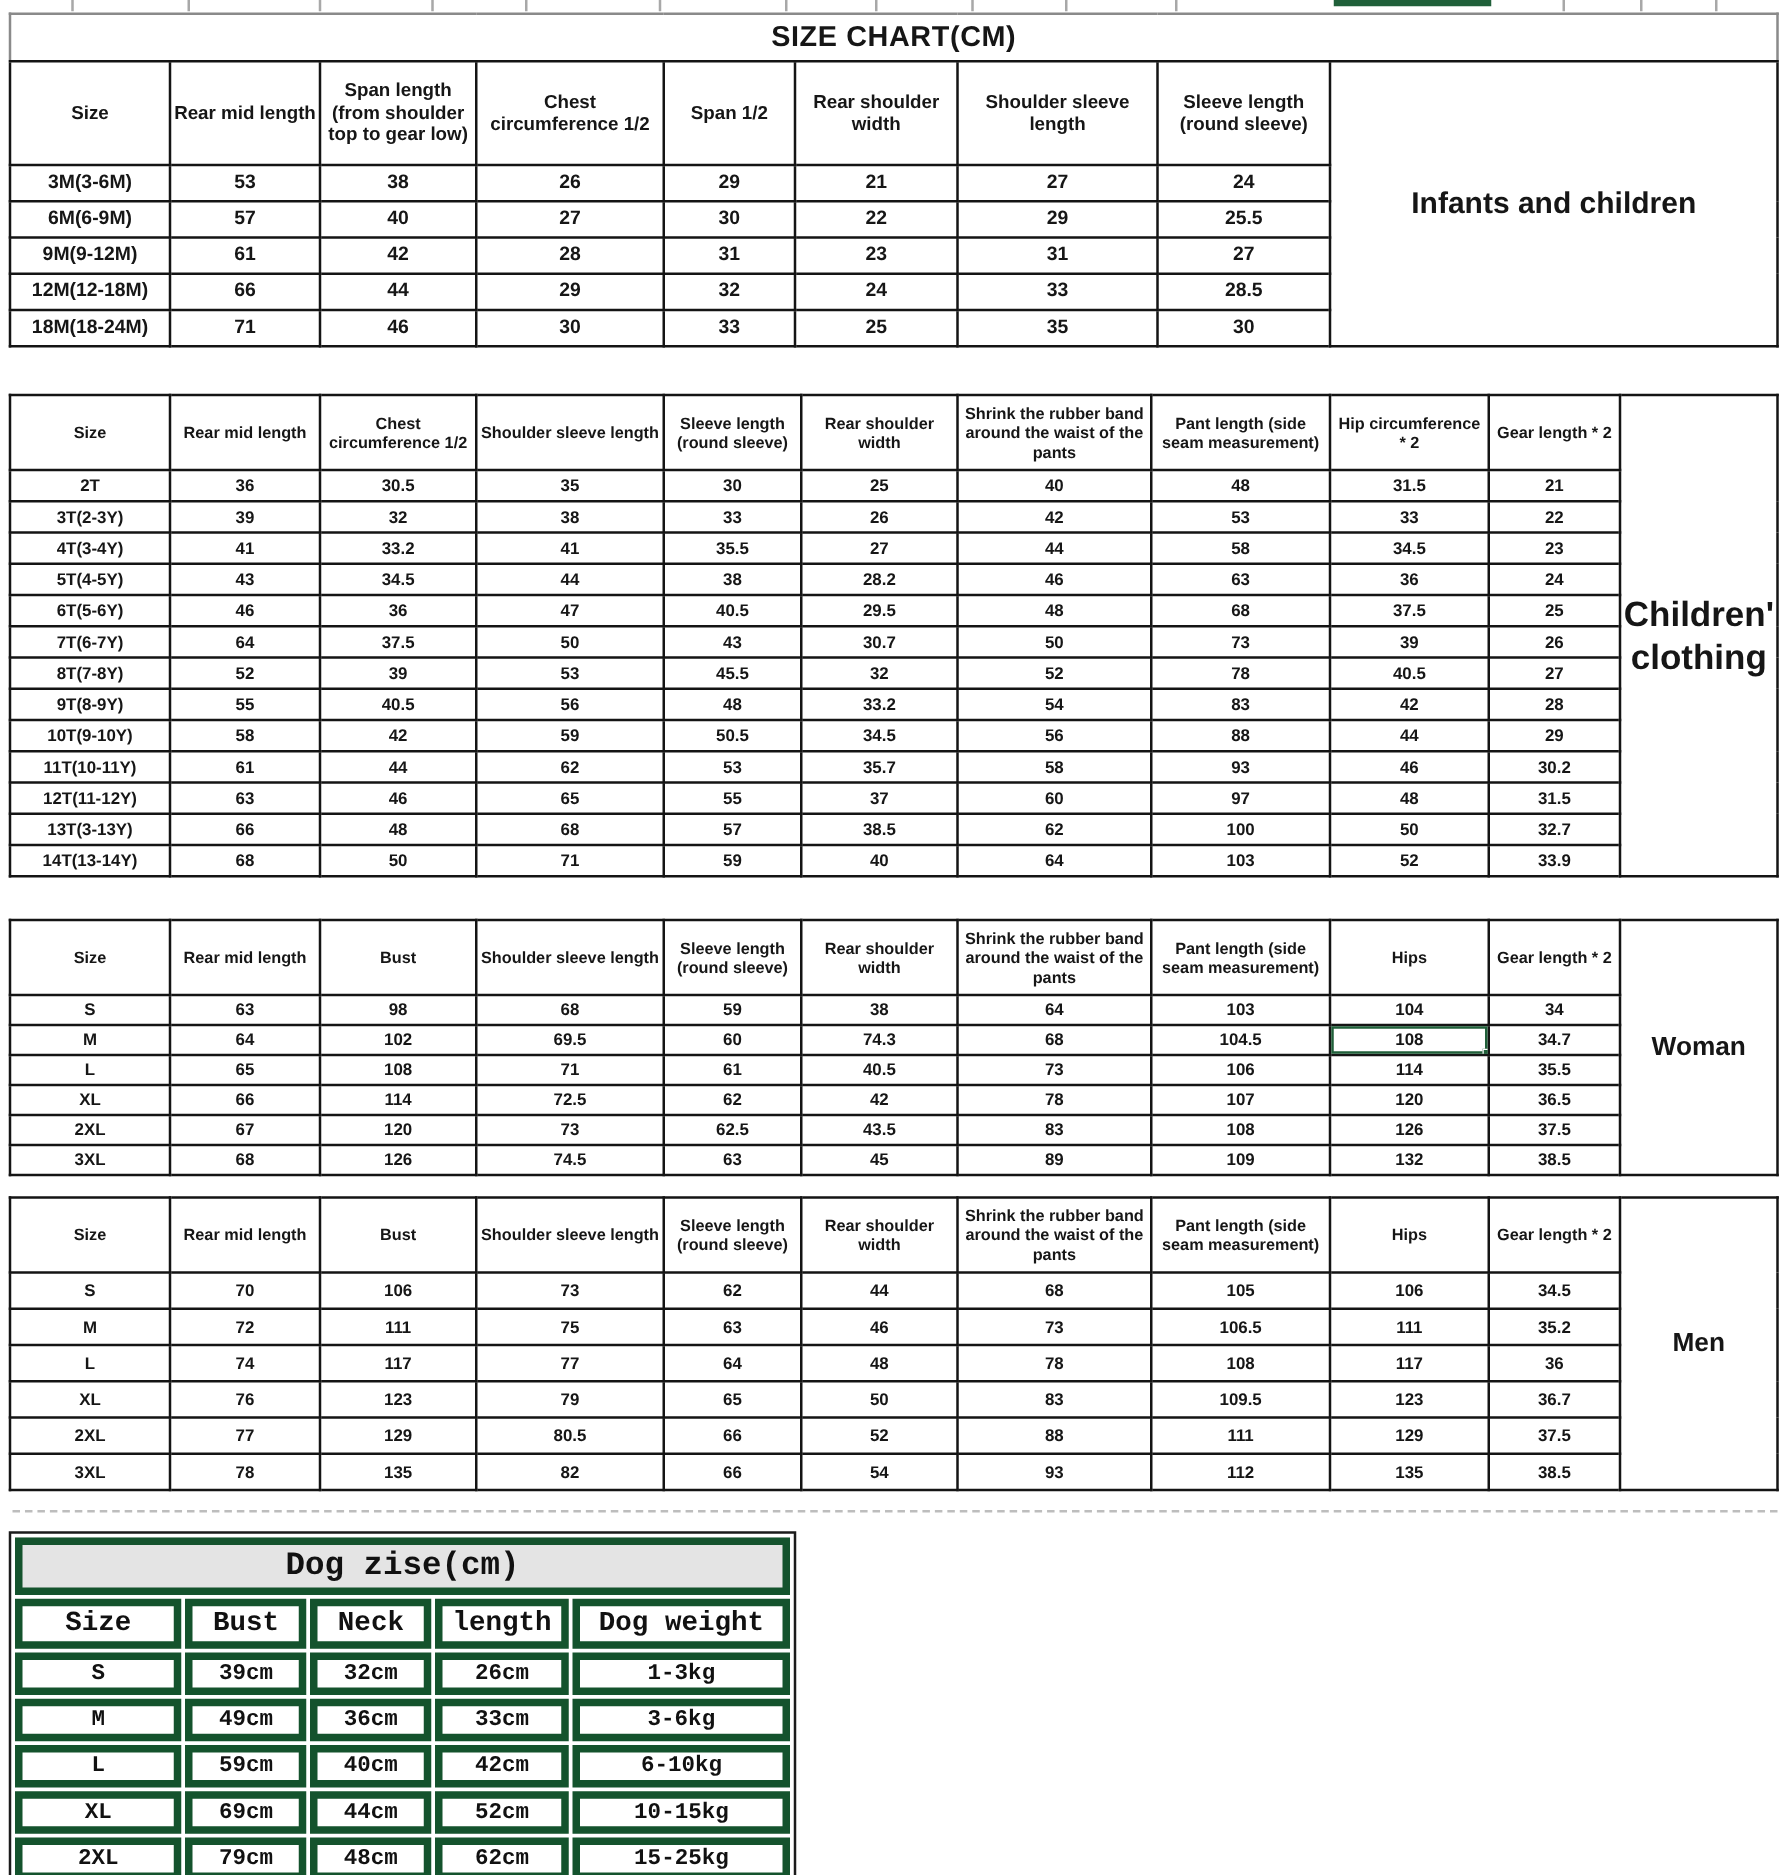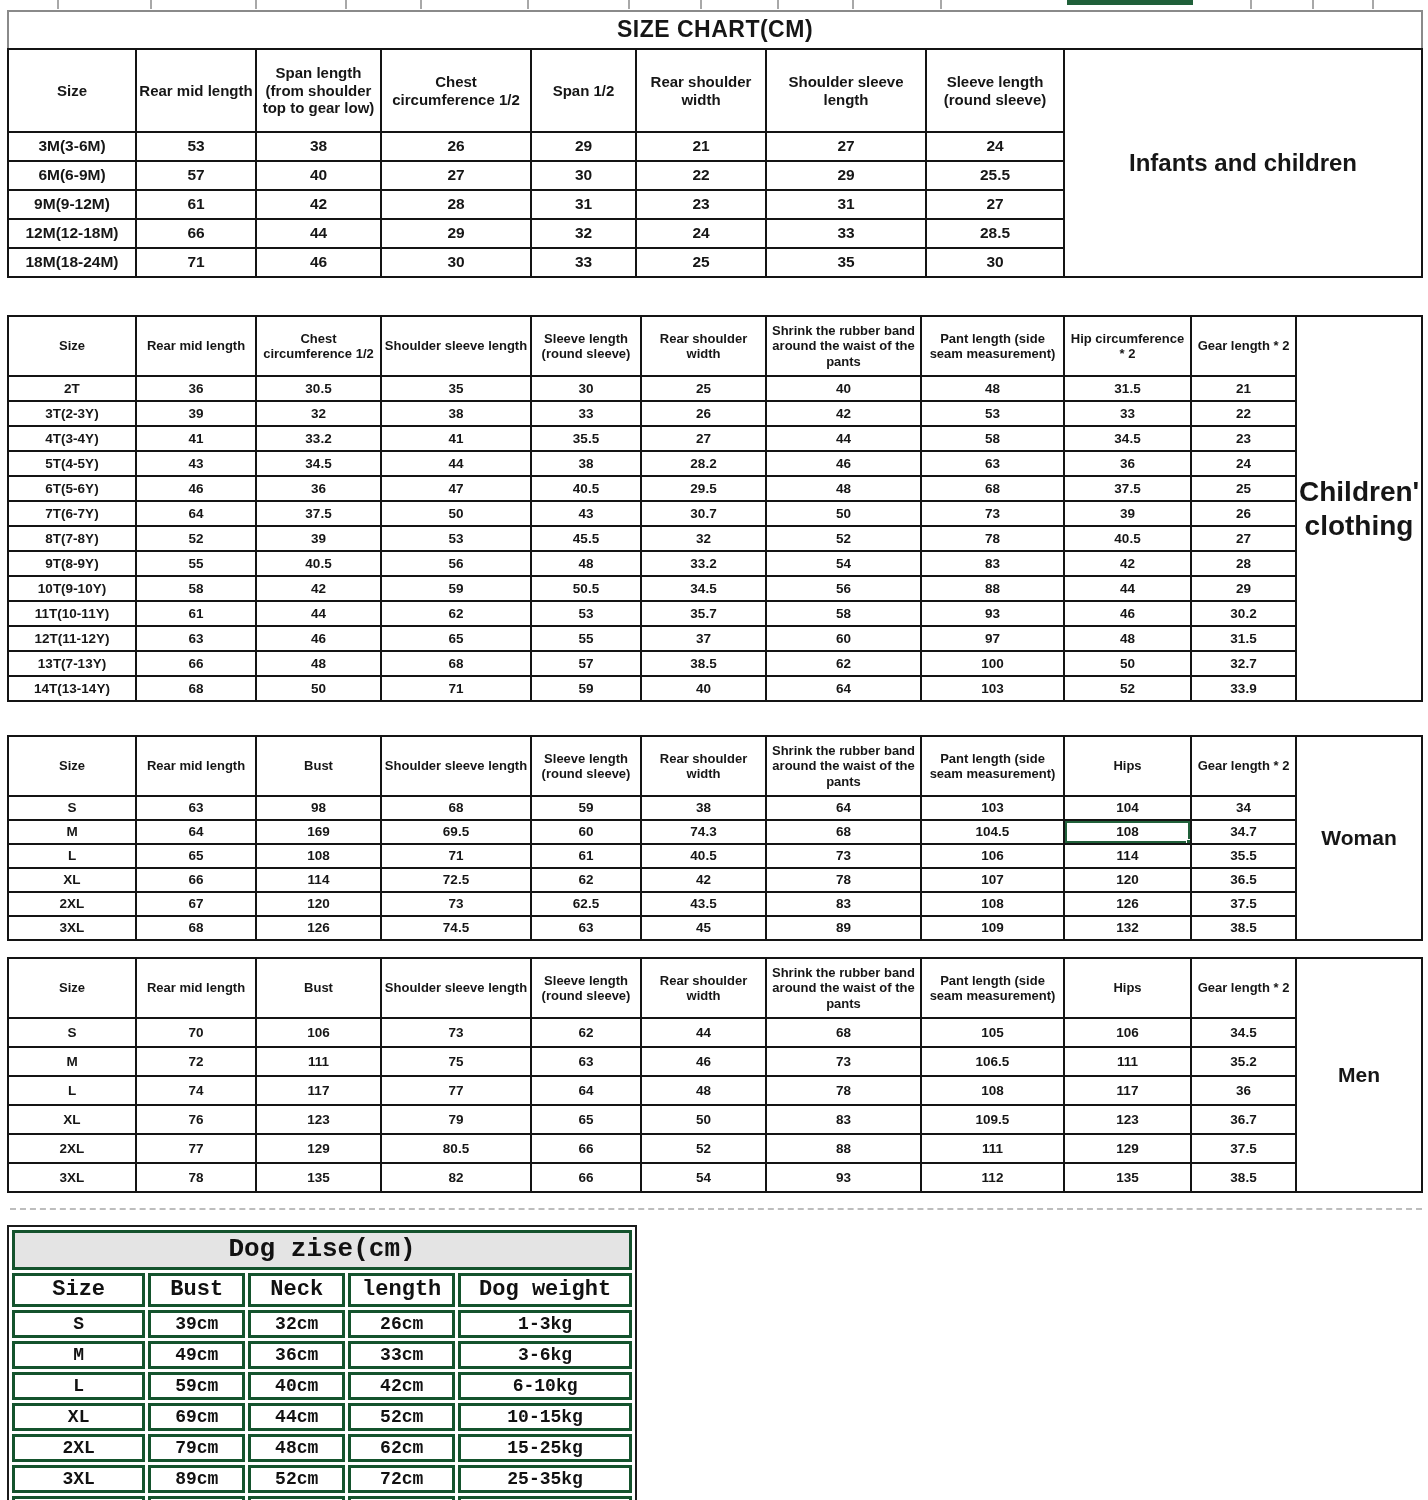--- a/index.html
+++ b/index.html
@@ -72,21 +72,21 @@
 
   
   table.dog {
     position: absolute; left: 7px; top: 1225px;
     width: 630px; table-layout: fixed;
     border-collapse: separate; border-spacing: 3px;
     border: 2px solid #1b1b1b; background: #fff;
     font-family: "Liberation Mono", "DejaVu Sans Mono", monospace;
   }
   .dog th, .dog td {
-    border: 3px solid #14532d; text-align: center; vertical-align: middle;
+    border: 6px solid #14532d; text-align: center; vertical-align: middle;
     font-weight: 700; color: #111; padding: 0; line-height: 1.05; overflow: hidden;
   }
   .dog .title-cell { height: 34px; font-size: 26px; background: #e4e4e4; }
   .dog th.h { height: 28px; font-size: 22px; }
   .dog td { height: 22px; font-size: 18px; }
   .dog tbody tr:last-child td { height: 36px; }
 </style>
 </head>
 <body>
 
@@ -343,21 +343,21 @@
         <td>46</td>
         <td>65</td>
         <td>55</td>
         <td>37</td>
         <td>60</td>
         <td>97</td>
         <td>48</td>
         <td>31.5</td>
       </tr>
       <tr class="tone-red">
-        <td>13T(7-13Y)</td>
+        <td>13T(3-13Y)</td>
         <td>66</td>
         <td>48</td>
         <td>68</td>
         <td>57</td>
         <td>38.5</td>
         <td>62</td>
         <td>100</td>
         <td>50</td>
         <td>32.7</td>
       </tr>
@@ -412,21 +412,21 @@
         <td>59</td>
         <td>38</td>
         <td>64</td>
         <td>103</td>
         <td>104</td>
         <td>34</td>
       </tr>
       <tr>
         <td>M</td>
         <td>64</td>
-        <td>169</td>
+        <td>102</td>
         <td>69.5</td>
         <td>60</td>
         <td>74.3</td>
         <td>68</td>
         <td>104.5</td>
         <td class="selected-cell">108</td>
         <td>34.7</td>
       </tr>
       <tr>
         <td>L</td>

